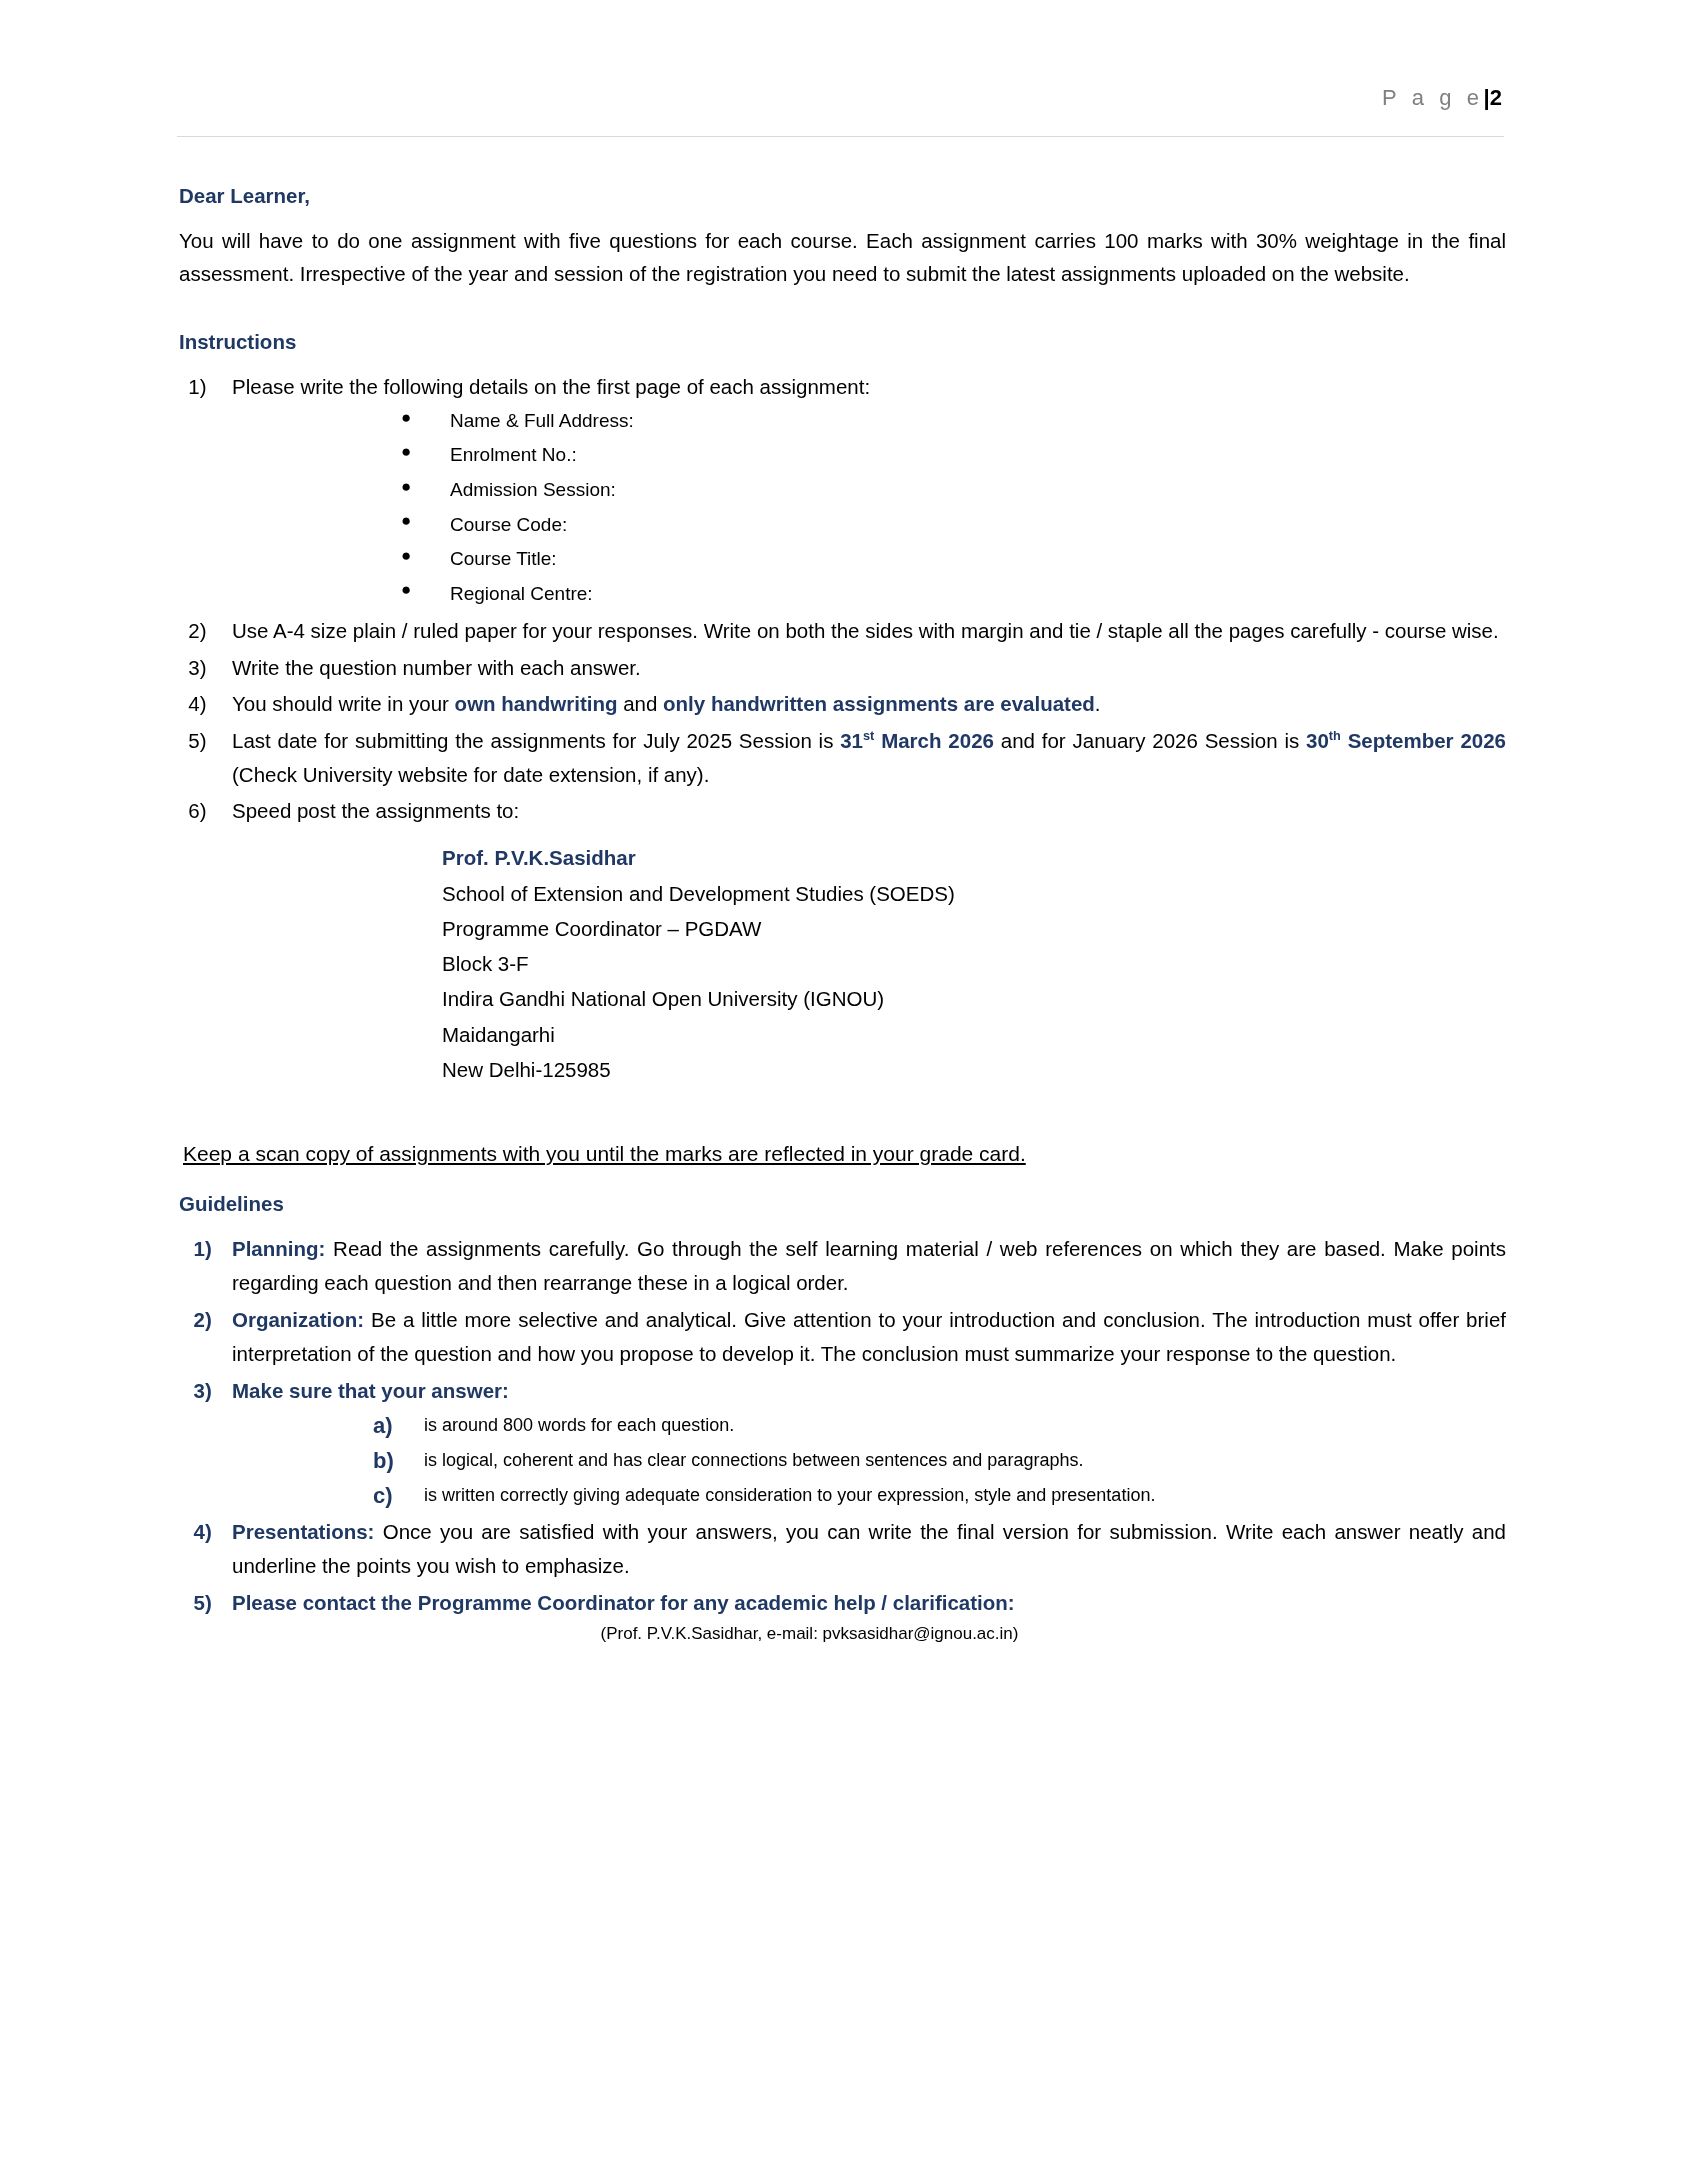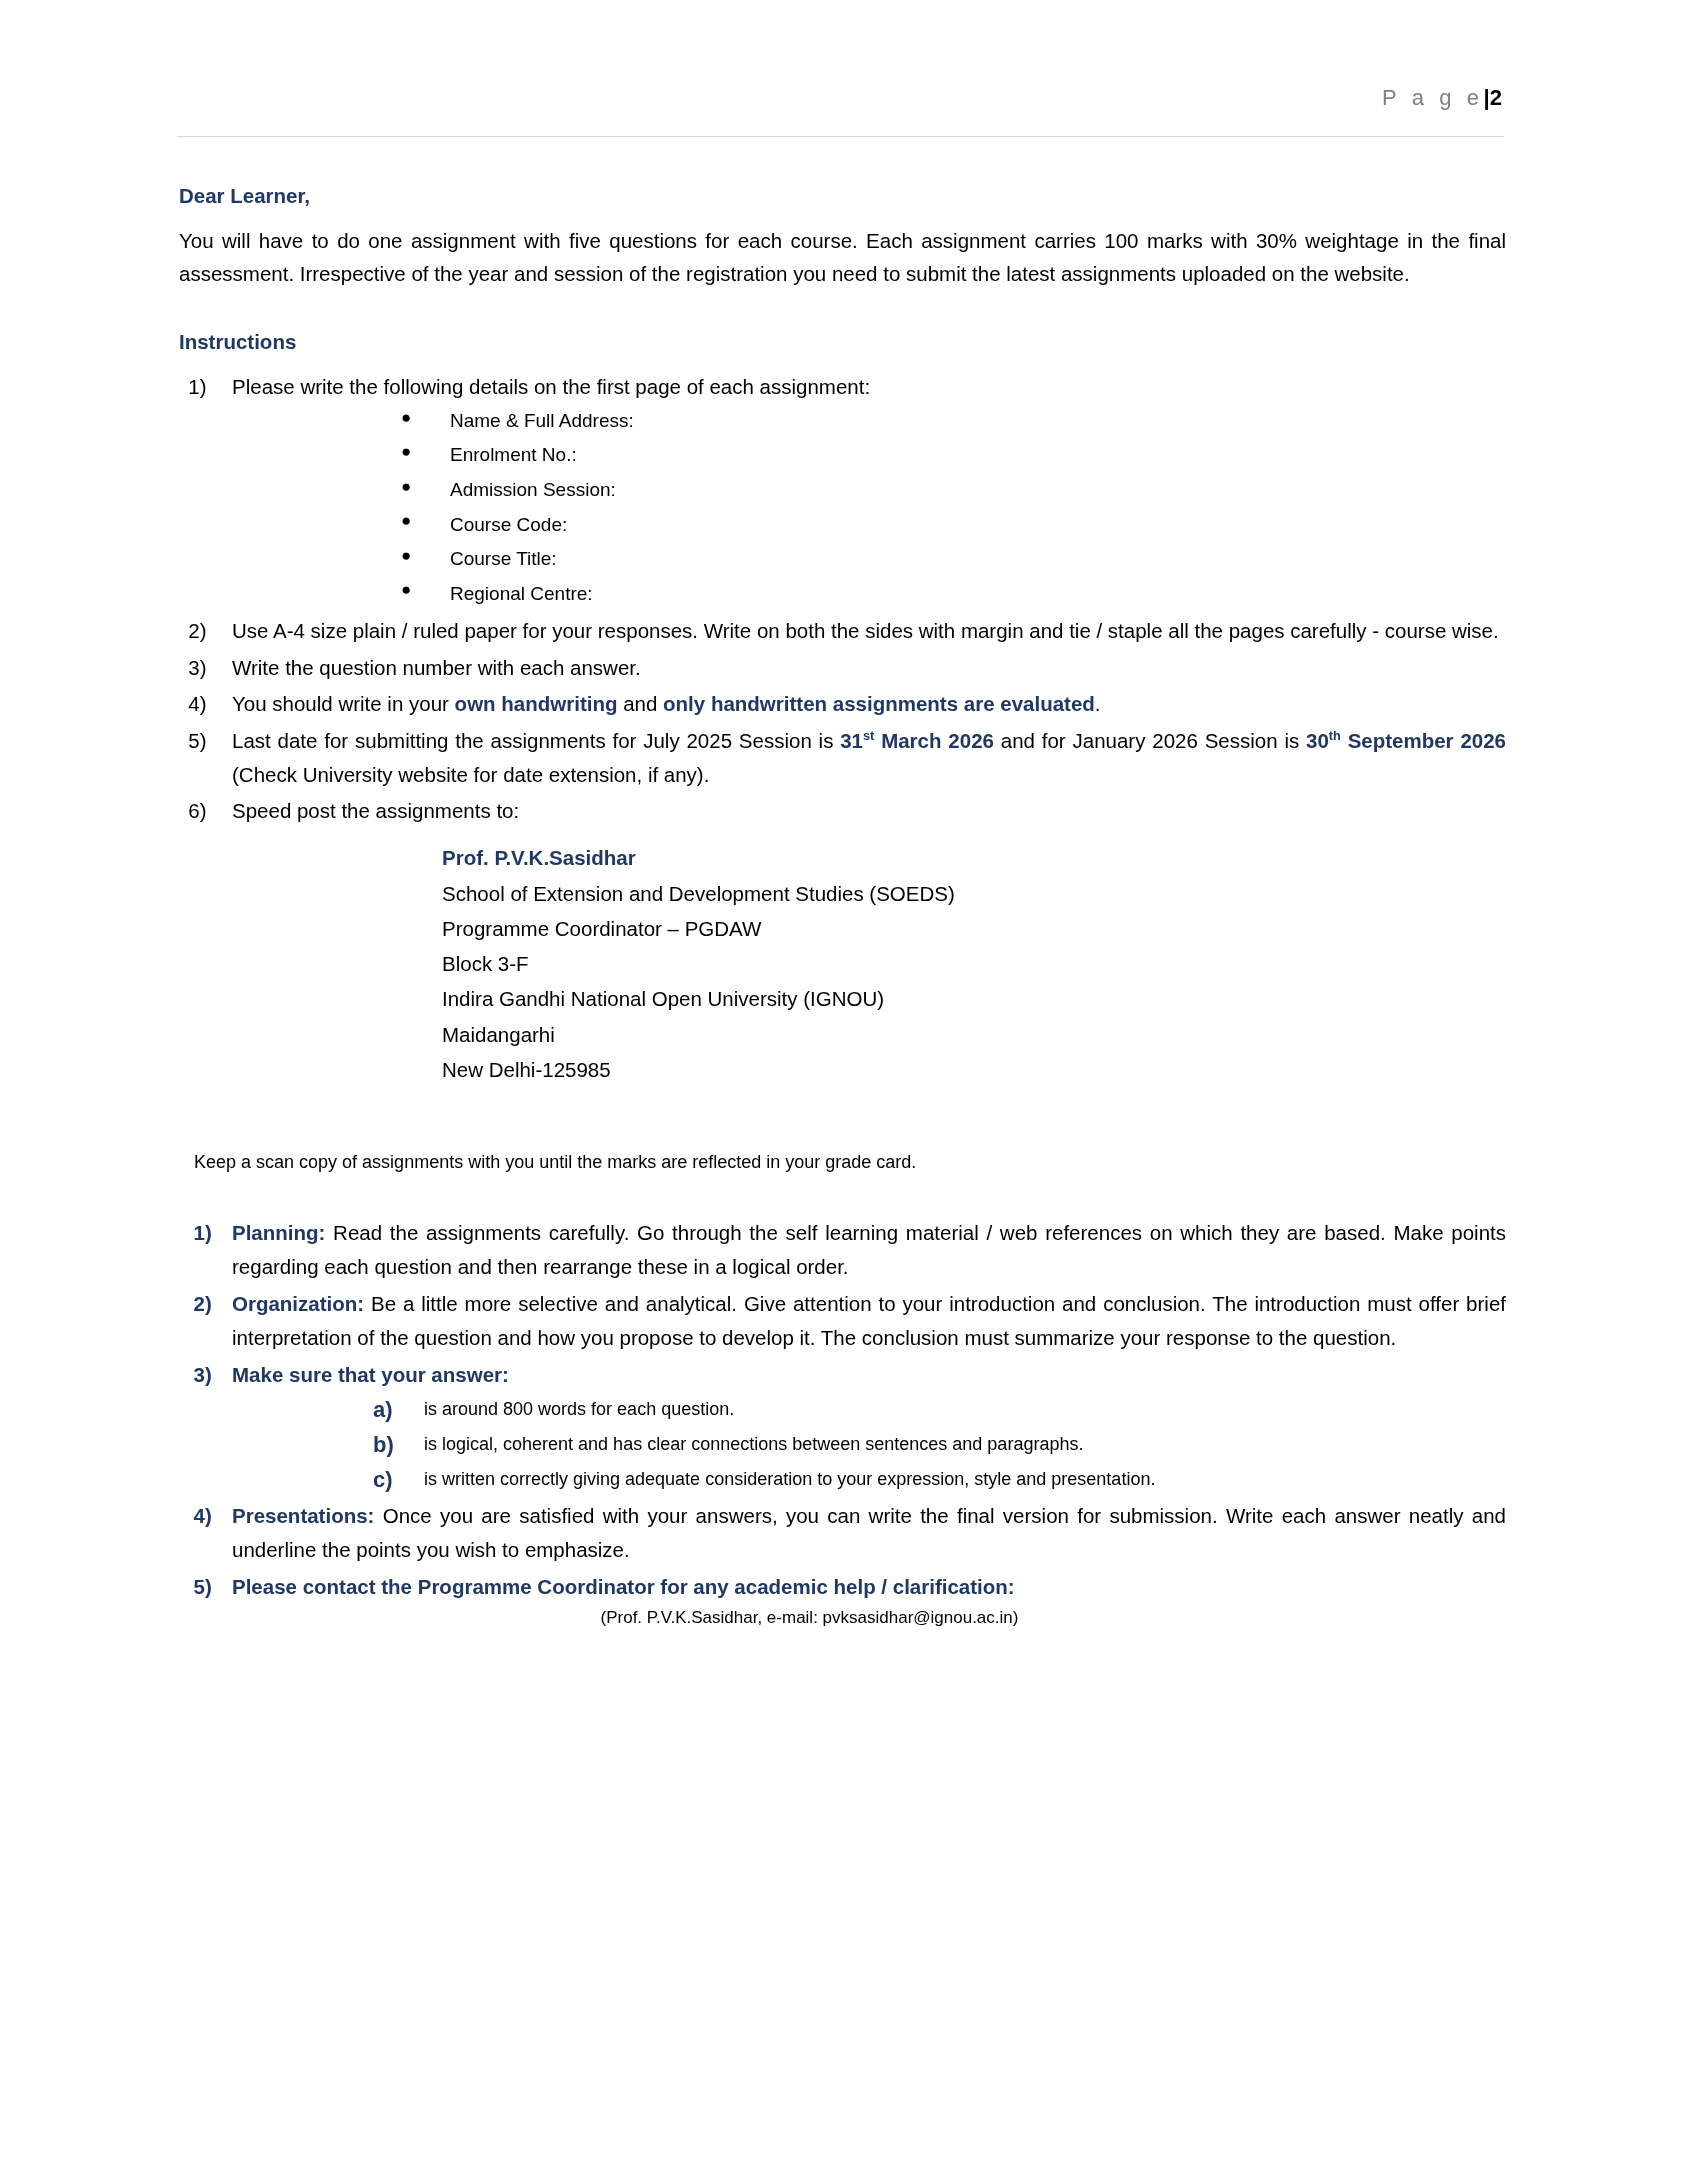--- a/index.html
+++ b/index.html
@@ -67,24 +67,25 @@
   .navy-bold { color: #1F3864; font-weight: bold; }
 
   p.body {
     margin: 0;
     font-size: 20.5px;
     line-height: 1.62;
     text-align: justify;
     text-justify: inter-word;
   }
   p.body-left {
-    margin: 15px;
-    font-size: 18px;
+    margin: 4px;
+    font-size: 21px;
     line-height: 1.62;
     text-align: left;
+    text-decoration: underline;
   }
 
   .heading {
     font-size: 20.5px;
     font-weight: bold;
     color: #1F3864;
     line-height: 1.62;
     margin: 0;
   }
 
@@ -252,20 +253,21 @@
         </div>
       </li>
     </ol>
 
     <div class="spacer-lg"></div>
 
     <p class="body-left">Keep a scan copy of assignments with you until the marks are reflected in your grade card.</p>
 
     <div class="spacer-sm"></div>
 
+    <p class="heading">Guidelines</p>
     <div class="spacer-sm"></div>
 
     <ol class="glist">
       <li>
         <span class="marker">1)</span><span class="navy-bold">Planning:</span><span> Read the assignments carefully. Go through the self learning material / web references on which they are based. Make points regarding each question and then rearrange these in a logical order.</span>
       </li>
       <li>
         <span class="marker">2)</span><span class="navy-bold">Organization:</span><span> Be a little more selective and analytical. Give attention to your introduction and conclusion. The introduction must offer brief interpretation of the question and how you propose to develop it. The conclusion must summarize your response to the question.</span>
       </li>
       <li>

